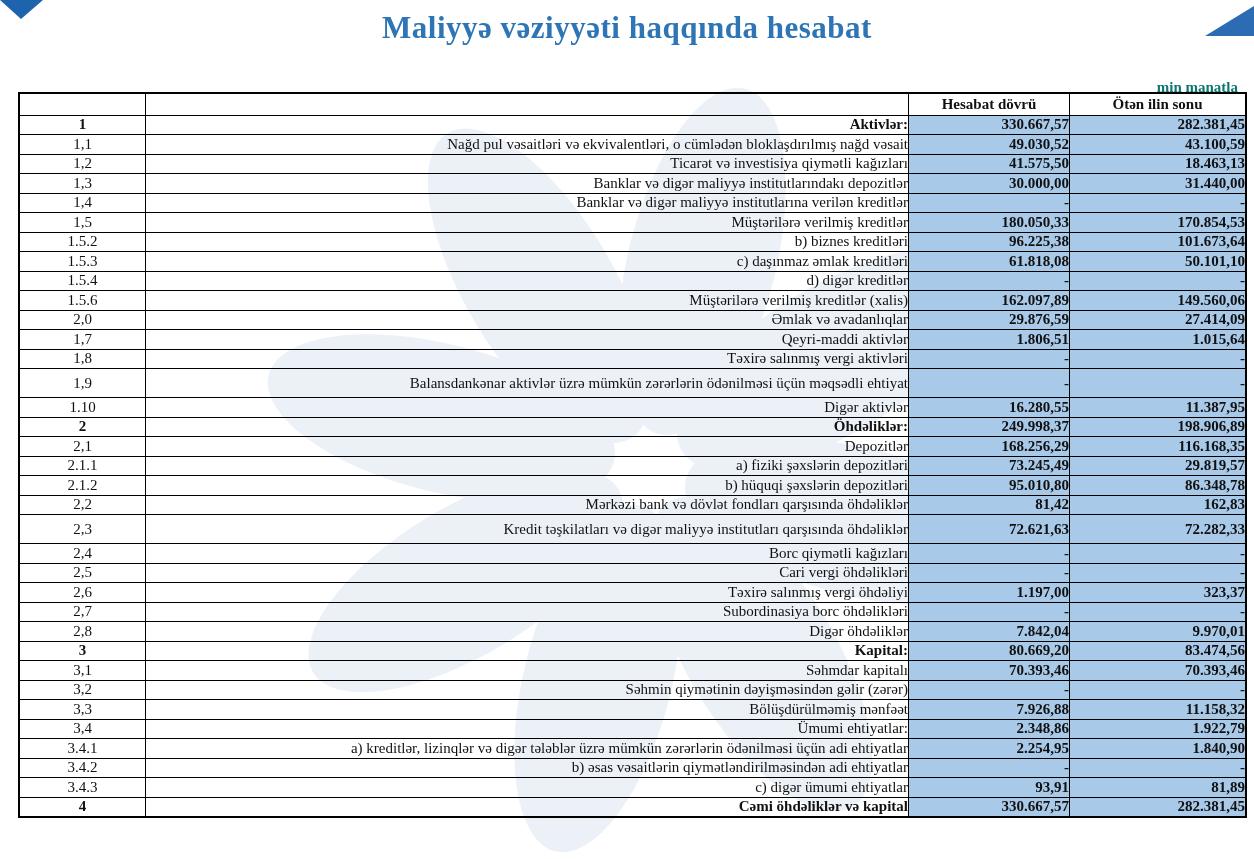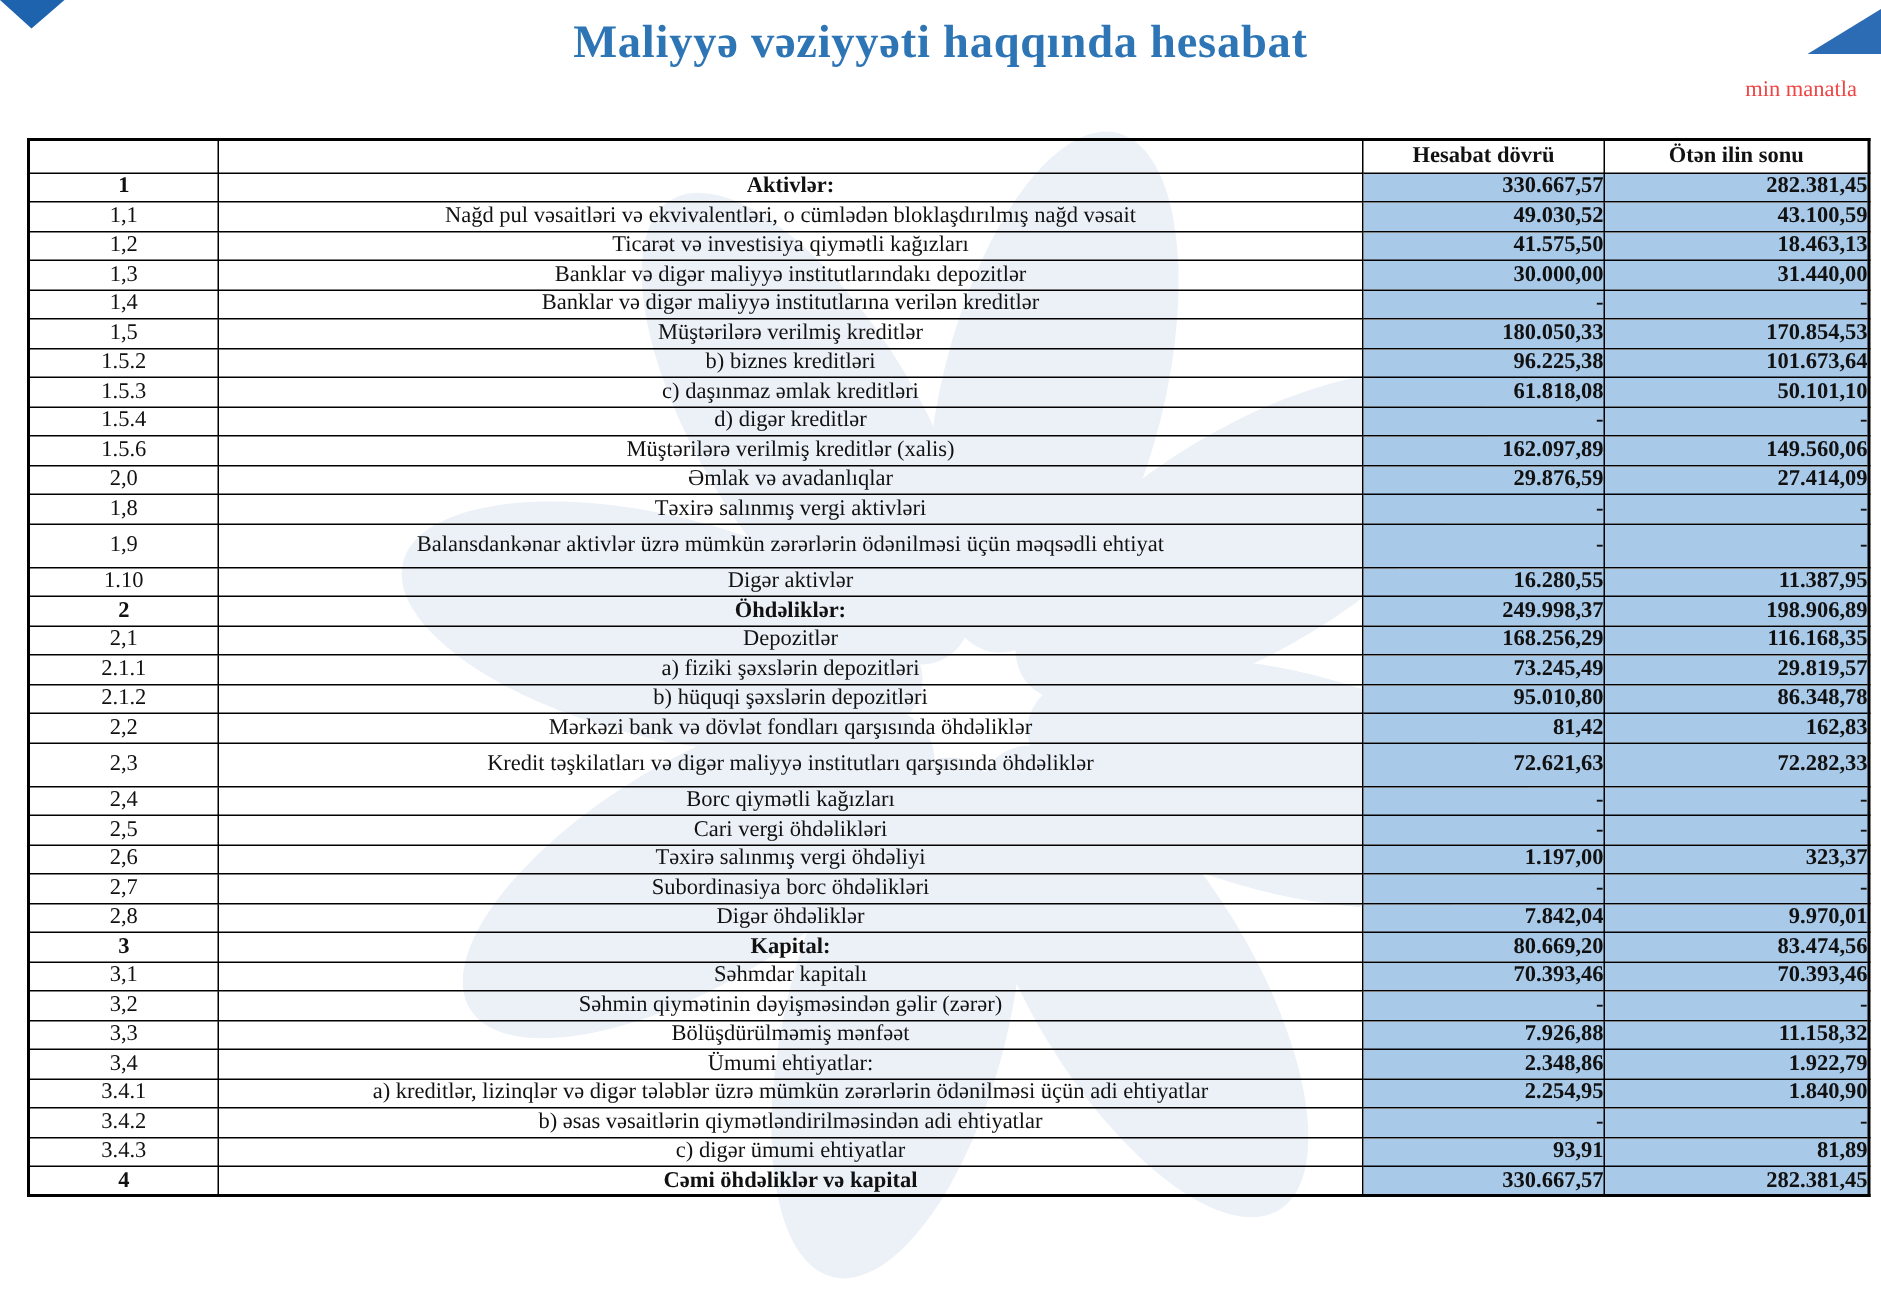--- a/index.html
+++ b/index.html
@@ -11,42 +11,42 @@
   }
   
   #decor{position:absolute;left:0;top:0;width:1254px;height:859px;z-index:0;}
   
   .page-title{
     position:absolute;left:0;top:10px;width:1254px;
     text-align:center;font-size:31px;font-weight:bold;
     color:#2E75B6;z-index:2;letter-spacing:.5px;
   }
   .unit-note{
-    position:absolute;top:52px;right:16px;
-    font-size:15px;font-weight:normal;color:#ef4444;z-index:2;
+    position:absolute;top:79px;right:16px;
+    font-size:15px;font-weight:bold;color:#0f766e;z-index:2;
   }
   
   table.fin{
     position:absolute;left:18px;top:92px;z-index:1;
     border-collapse:collapse;table-layout:fixed;
     border:2px solid #000;
     font-size:15px;
   }
   .fin th,.fin td{
     border:1px solid #000;
     padding:0;vertical-align:middle;
     overflow:hidden;white-space:nowrap;
   }
   .fin thead tr{height:22px;}
   .fin tbody tr{height:19.5px;}
   .fin tbody tr.tall{height:29px;}
   .fin tbody tr.section .col-num,
   .fin tbody tr.section .col-label{font-weight:bold;}
   .col-num{width:125px;text-align:center;}
-  .col-label{width:762px;text-align:center;padding-left:11px;}
+  .col-label{width:762px;text-align:right;padding-left:11px;}
   .col-val{width:160px;text-align:right;padding-right:9px;font-weight:bold;}
   .col-val.last{width:175px;}
   thead .col-val{background:transparent;text-align:center;padding-right:0;font-size:15px;}
   tbody .col-val{background:#A9C9E9;}
 </style>
 </head>
 <body>
 
 <svg id="decor" viewBox="0 0 1254 859" xmlns="http://www.w3.org/2000/svg" aria-hidden="true">
   <g fill="#ECF1F8">
@@ -138,20 +138,26 @@
         <td class="col-val">162.097,89</td>
         <td class="col-val last">149.560,06</td>
       </tr>
       <tr>
         <td class="col-num">2,0</td>
         <td class="col-label">Əmlak və avadanlıqlar</td>
         <td class="col-val">29.876,59</td>
         <td class="col-val last">27.414,09</td>
       </tr>
       <tr>
+        <td class="col-num">1,7</td>
+        <td class="col-label">Qeyri-maddi aktivlər</td>
+        <td class="col-val">1.806,51</td>
+        <td class="col-val last">1.015,64</td>
+      </tr>
+      <tr>
         <td class="col-num">1,8</td>
         <td class="col-label">Təxirə salınmış vergi aktivləri</td>
         <td class="col-val">-</td>
         <td class="col-val last">-</td>
       </tr>
       <tr class="tall">
         <td class="col-num">1,9</td>
         <td class="col-label">Balansdankənar aktivlər üzrə mümkün zərərlərin ödənilməsi üçün məqsədli ehtiyat</td>
         <td class="col-val">-</td>
         <td class="col-val last">-</td>

